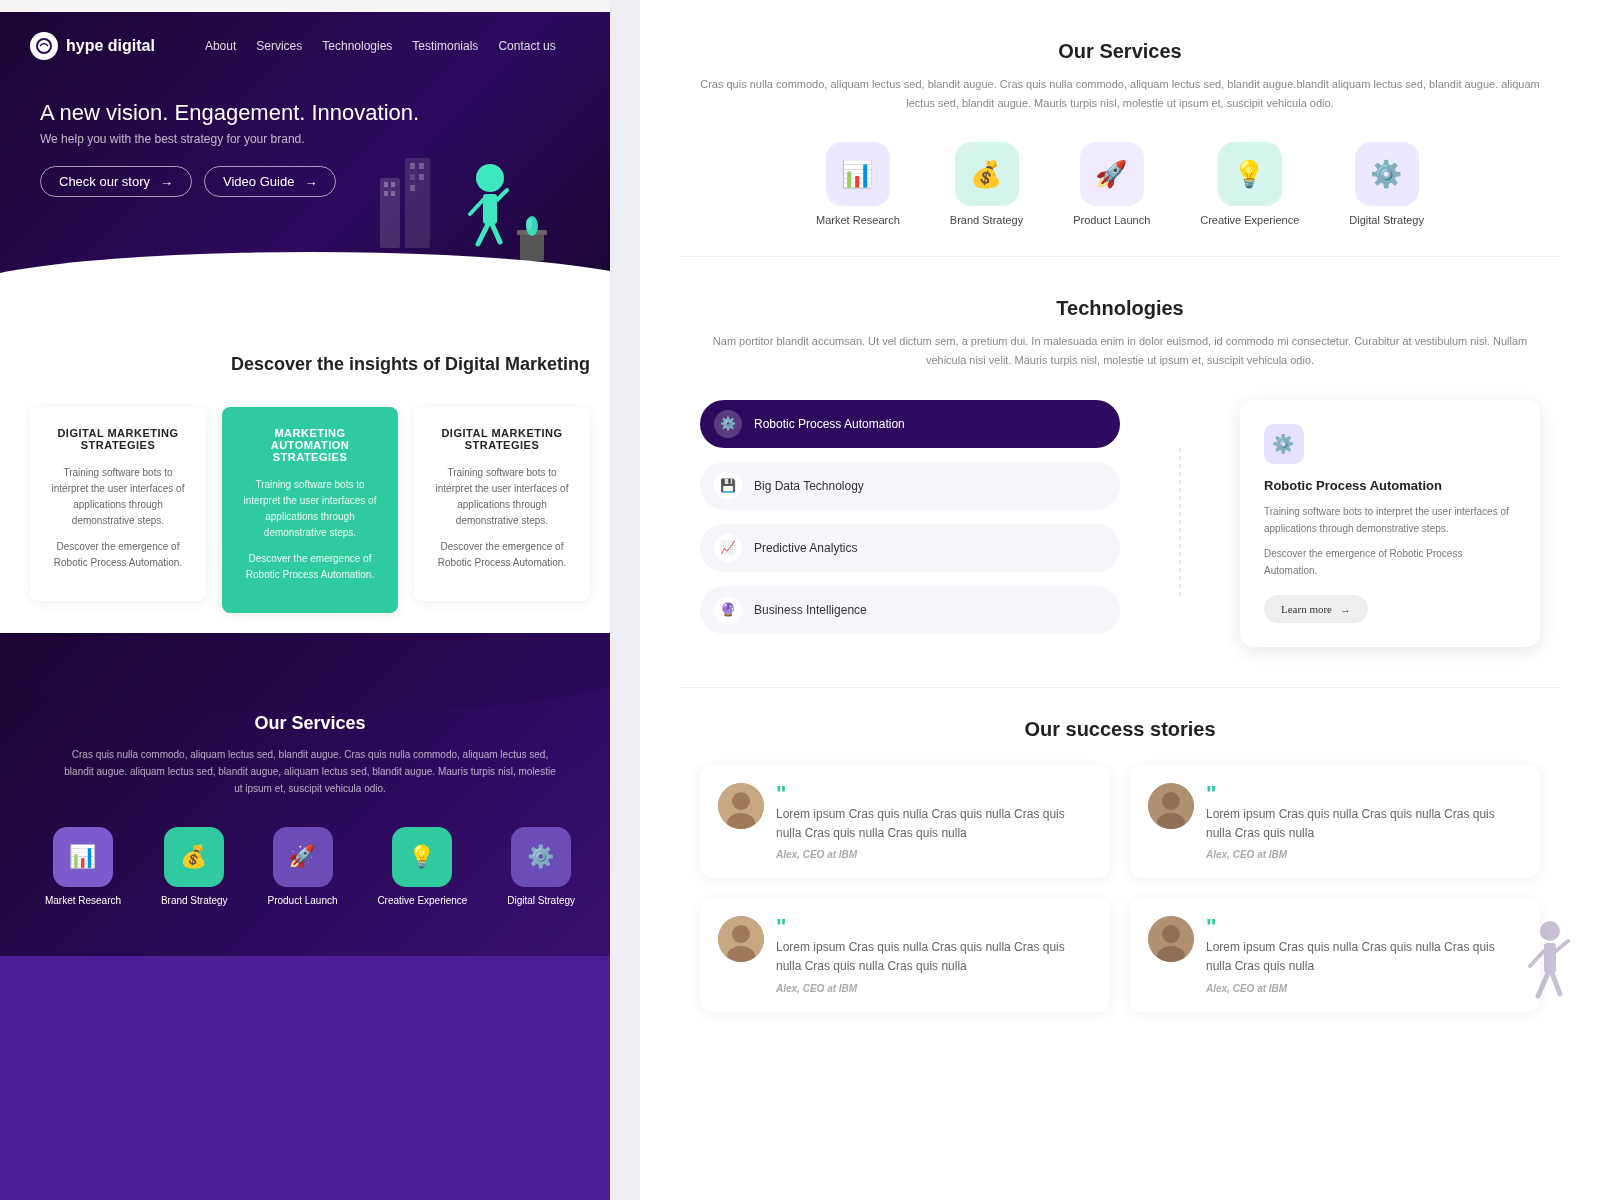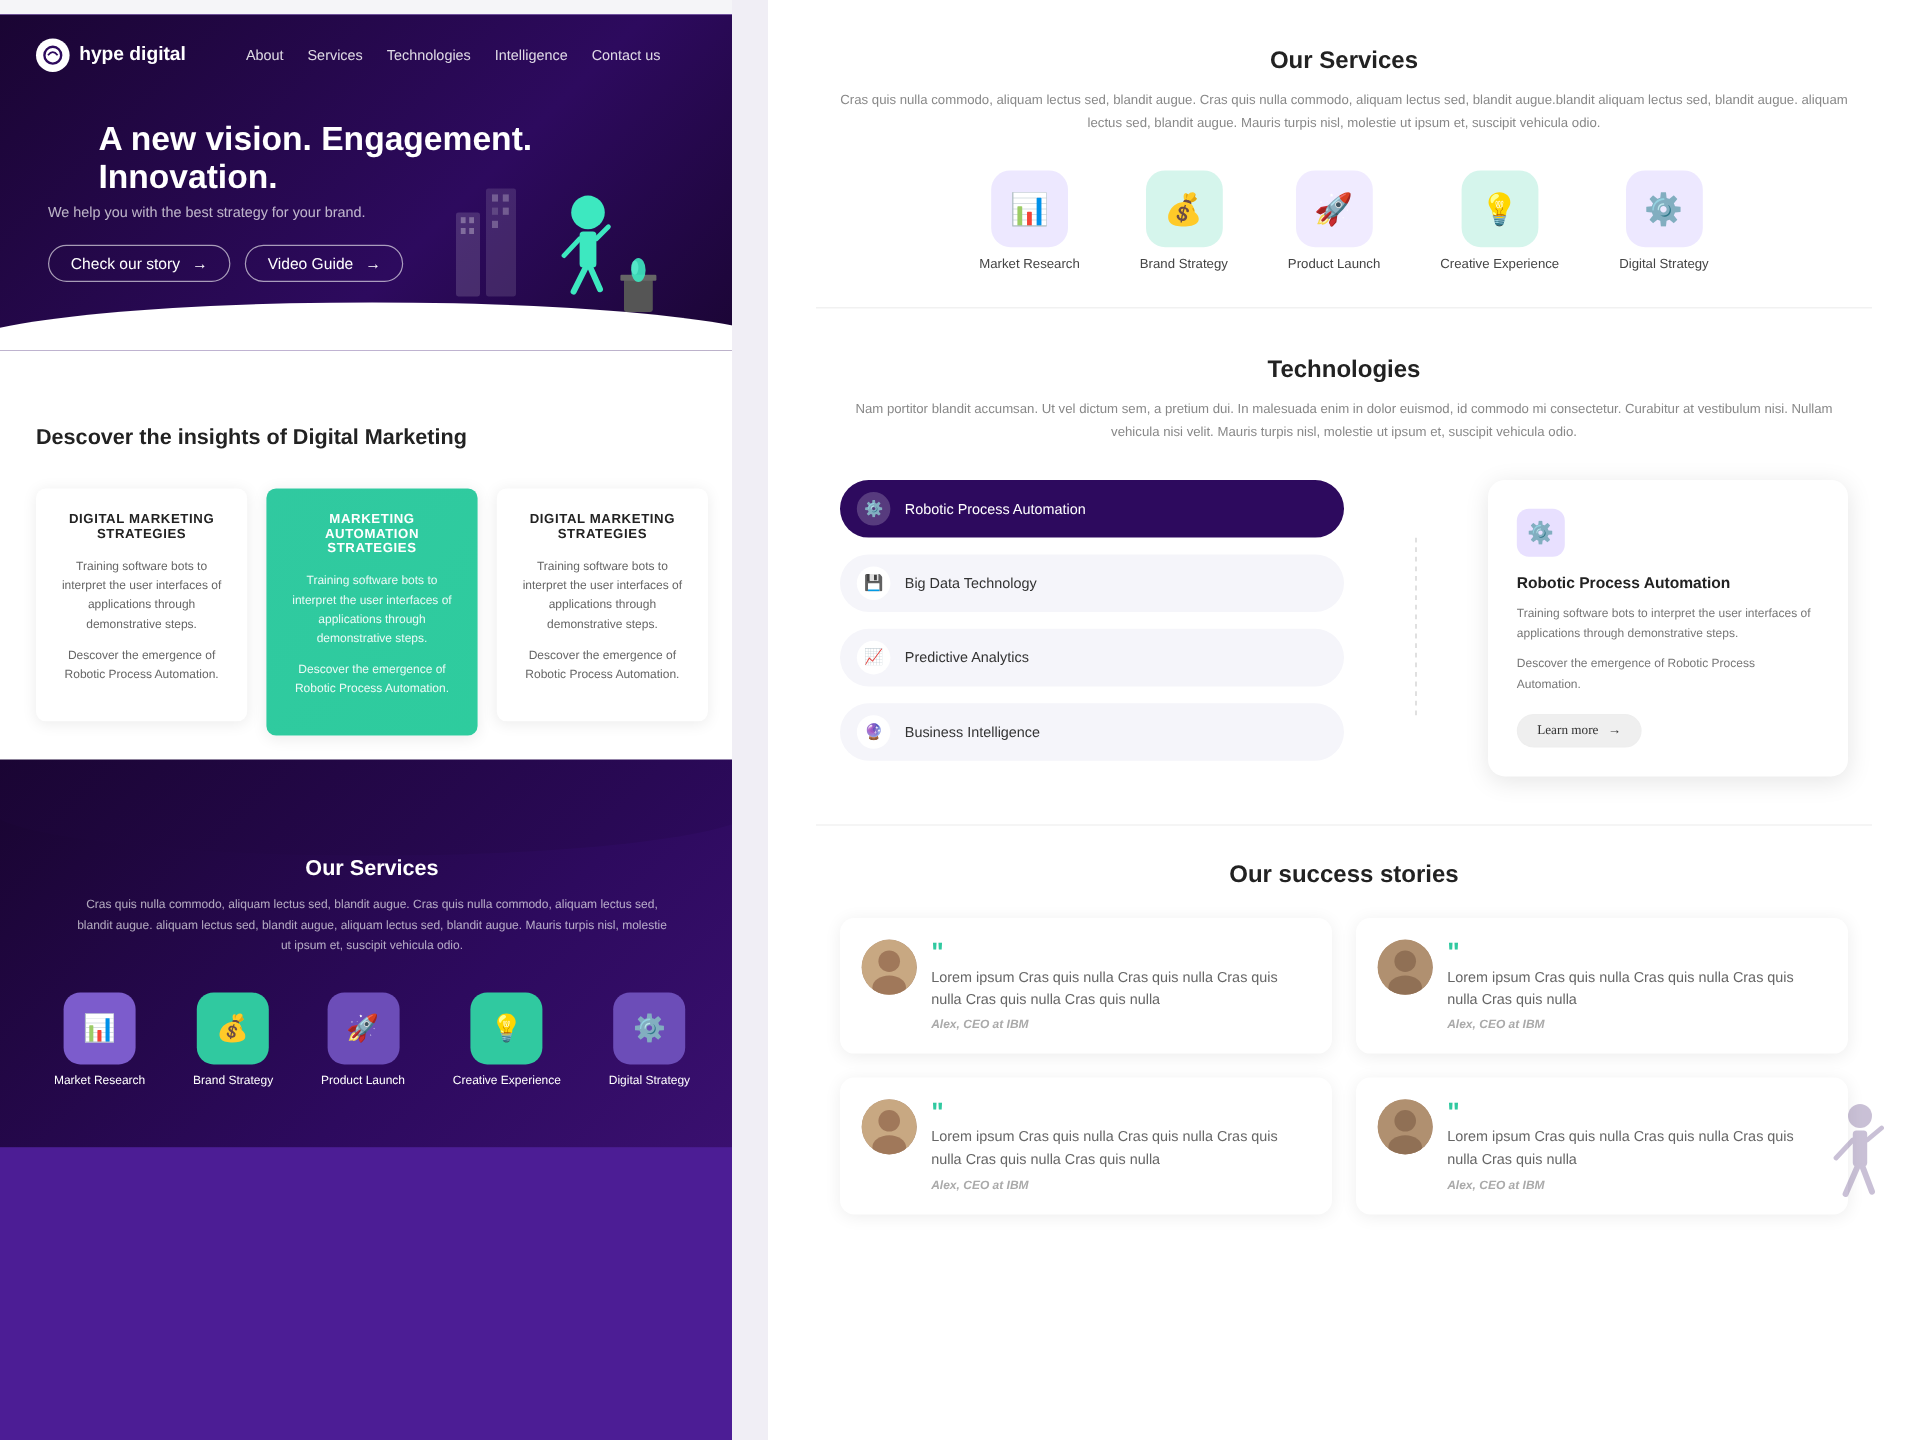--- a/index.html
+++ b/index.html
@@ -61,24 +61,23 @@
       margin-left: 20px;
     }
     .nav-links span {
       color: rgba(255,255,255,0.85);
       font-size: 12px;
       cursor: pointer;
     }
     .hero-content { padding-left: 10px; }
     .hero-title {
       color: #fff;
-      font-size: 28px;
-      font-weight: 700;
+      font-size: 22px;
+      font-weight: 400;
       margin-bottom: 6px;
-      margin-left: 42px;
     }
     .hero-sub {
       color: rgba(255,255,255,0.7);
       font-size: 12px;
       margin-bottom: 20px;
     }
     .hero-buttons { display: flex; gap: 12px; }
     .btn-outline {
       background: transparent;
       border: 1.5px solid rgba(255,255,255,0.6);
@@ -90,21 +89,21 @@
       display: flex; align-items: center; gap: 10px;
     }
     .btn-outline span { font-size: 13px; }
 
     
     .insights {
       padding: 60px 30px 40px 30px;
       background: #fff;
     }
     .insights-title {
-      text-align: left;
+      text-align: right;
       font-size: 18px;
       font-weight: 700;
       color: #222;
       margin-bottom: 30px;
       line-height: 1.4;
     }
     .cards-row {
       display: flex;
       gap: 16px;
       align-items: flex-start;
@@ -408,21 +407,21 @@
               <circle cx="9" cy="9" r="7" fill="none" stroke="#2d0a5e" stroke-width="2"></circle>
               <path d="M5 9 Q9 4 13 9" fill="none" stroke="#2d0a5e" stroke-width="1.5"></path>
             </svg>
         </div>
         <span>hype digital</span>
       </div>
       <div class="nav-links">
         <span>About</span>
         <span>Services</span>
         <span>Technologies</span>
-        <span>Intelligence</span>
+        <span>Testimonials</span>
         <span>Contact us</span>
       </div>
     </div>
 
     <div class="hero-content">
       <div class="hero-title">A new vision. Engagement. Innovation.</div>
       <div class="hero-sub">We help you with the best strategy for your brand.</div>
       <div class="hero-buttons">
         <button class="btn-outline">
           <span>Check our story</span>

